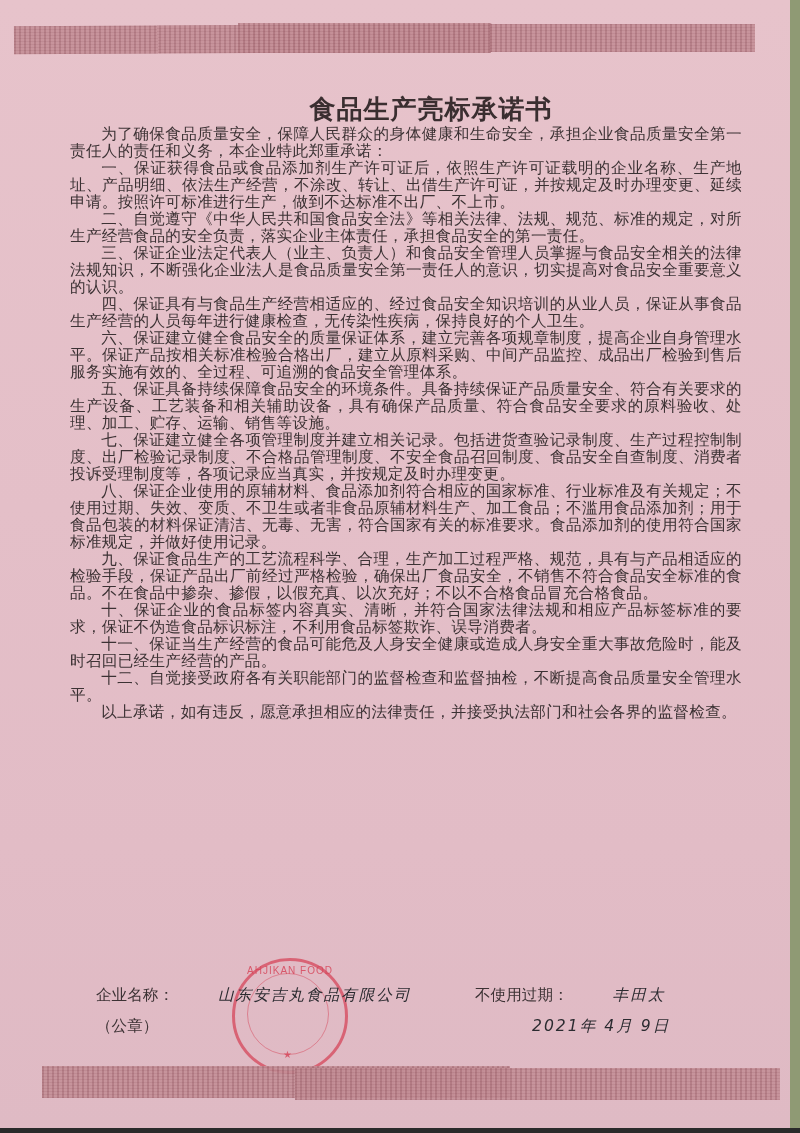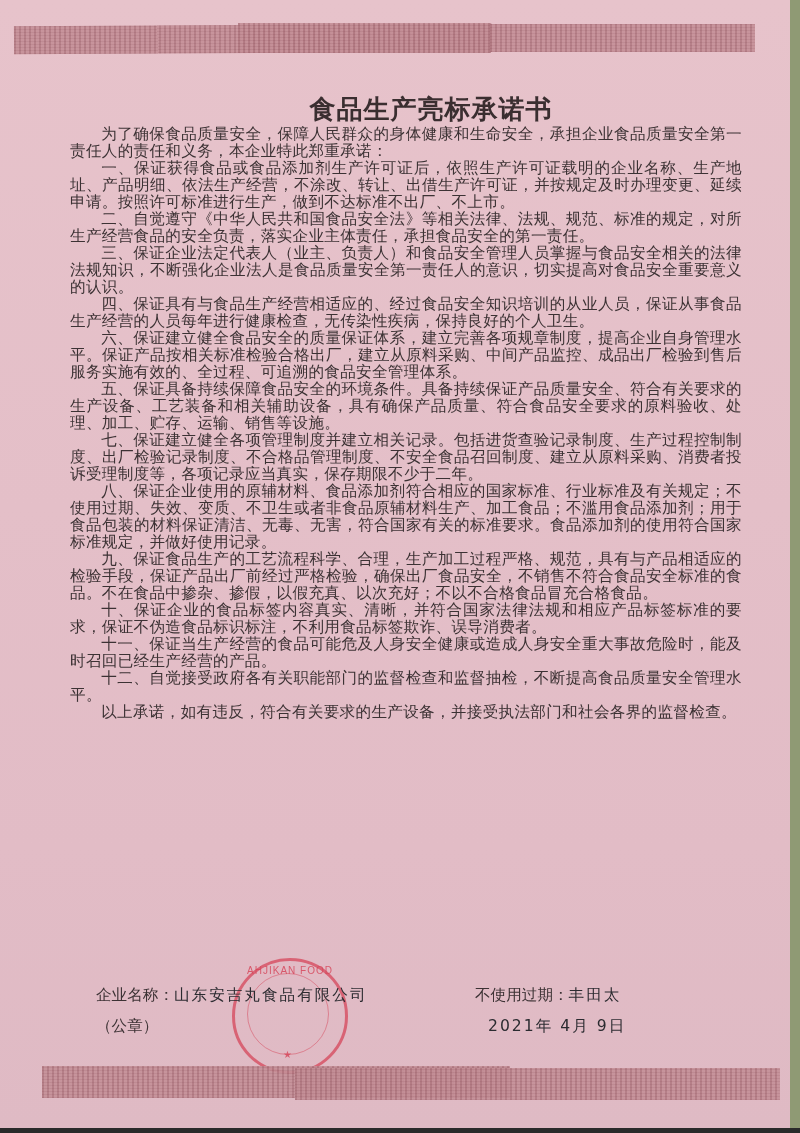--- a/index.html
+++ b/index.html
@@ -25,21 +25,21 @@
   .title {
     position:absolute; left:0; width:790px; top:92px; text-align:center;
     font-size:26px; font-weight:bold; color:#3a2e30; letter-spacing:1px;padding-left:36px;
   }
   .body {
     position:absolute; left:70px; top:126px; width:672px;
     color:#3c3234; font-size:15.6px; line-height:17px; letter-spacing:0.3px;
   }
   .para { text-indent:2em; margin:0; text-align:justify; }
   .sig-row { position:absolute; font-size:15.6px; color:#3c3234; }
-  .handwriting { font-family:"DejaVu Sans", sans-serif; color:#2b2b30; letter-spacing:2px; }
+  .handwriting { font-family:"DejaVu Sans", sans-serif; font-style:italic; color:#2b2b30; letter-spacing:2px;margin-left:44px; }
   .stamp {
     position:absolute; left:232px; top:958px; width:110px; height:110px;
     border:3px solid rgba(214,70,90,0.75); border-radius:50%;
   }
   .stamp-inner {
     position:absolute; left:12px; top:12px; width:80px; height:80px;
     border:1px solid rgba(214,70,90,0.5); border-radius:50%;
   }
   .stamp-text {
     position:absolute; left:0; top:4px; width:110px; text-align:center;
@@ -58,27 +58,27 @@
   <div class="title">食品生产亮标承诺书</div>
 
   <div class="body">
     <p class="para">为了确保食品质量安全，保障人民群众的身体健康和生命安全，承担企业食品质量安全第一责任人的责任和义务，本企业特此郑重承诺：</p>
     <p class="para">一、保证获得食品或食品添加剂生产许可证后，依照生产许可证载明的企业名称、生产地址、产品明细、依法生产经营，不涂改、转让、出借生产许可证，并按规定及时办理变更、延续申请。按照许可标准进行生产，做到不达标准不出厂、不上市。</p>
     <p class="para">二、自觉遵守《中华人民共和国食品安全法》等相关法律、法规、规范、标准的规定，对所生产经营食品的安全负责，落实企业主体责任，承担食品安全的第一责任。</p>
     <p class="para">三、保证企业法定代表人（业主、负责人）和食品安全管理人员掌握与食品安全相关的法律法规知识，不断强化企业法人是食品质量安全第一责任人的意识，切实提高对食品安全重要意义的认识。</p>
     <p class="para">四、保证具有与食品生产经营相适应的、经过食品安全知识培训的从业人员，保证从事食品生产经营的人员每年进行健康检查，无传染性疾病，保持良好的个人卫生。</p>
     <p class="para">六、保证建立健全食品安全的质量保证体系，建立完善各项规章制度，提高企业自身管理水平。保证产品按相关标准检验合格出厂，建立从原料采购、中间产品监控、成品出厂检验到售后服务实施有效的、全过程、可追溯的食品安全管理体系。</p>
     <p class="para">五、保证具备持续保障食品安全的环境条件。具备持续保证产品质量安全、符合有关要求的生产设备、工艺装备和相关辅助设备，具有确保产品质量、符合食品安全要求的原料验收、处理、加工、贮存、运输、销售等设施。</p>
-    <p class="para">七、保证建立健全各项管理制度并建立相关记录。包括进货查验记录制度、生产过程控制制度、出厂检验记录制度、不合格品管理制度、不安全食品召回制度、建立从原料采购、消费者投诉受理制度等，各项记录应当真实，保存期限不少于二年。</p>
+    <p class="para">七、保证建立健全各项管理制度并建立相关记录。包括进货查验记录制度、生产过程控制制度、出厂检验记录制度、不合格品管理制度、不安全食品召回制度、食品安全自查制度、消费者投诉受理制度等，各项记录应当真实，并按规定及时办理变更。</p>
     <p class="para">八、保证企业使用的原辅材料、食品添加剂符合相应的国家标准、行业标准及有关规定；不使用过期、失效、变质、不卫生或者非食品原辅材料生产、加工食品；不滥用食品添加剂；用于食品包装的材料保证清洁、无毒、无害，符合国家有关的标准要求。食品添加剂的使用符合国家标准规定，并做好使用记录。</p>
     <p class="para">九、保证食品生产的工艺流程科学、合理，生产加工过程严格、规范，具有与产品相适应的检验手段，保证产品出厂前经过严格检验，确保出厂食品安全，不销售不符合食品安全标准的食品。不在食品中掺杂、掺假，以假充真、以次充好；不以不合格食品冒充合格食品。</p>
     <p class="para">十、保证企业的食品标签内容真实、清晰，并符合国家法律法规和相应产品标签标准的要求，保证不伪造食品标识标注，不利用食品标签欺诈、误导消费者。</p>
     <p class="para">十一、保证当生产经营的食品可能危及人身安全健康或造成人身安全重大事故危险时，能及时召回已经生产经营的产品。</p>
     <p class="para">十二、自觉接受政府各有关职能部门的监督检查和监督抽检，不断提高食品质量安全管理水平。</p>
-    <p class="para">以上承诺，如有违反，符合有关要求的生产设备，并接受执法部门和社会各界的监督检查。</p>
+    <p class="para">以上承诺，如有违反，愿意承担相应的法律责任，并接受执法部门和社会各界的监督检查。</p>
   </div>
 
   <div class="stamp">
     <div class="stamp-text">AHJIKAN FOOD</div>
     <div class="stamp-inner"></div>
     <div class="stamp-star">★</div>
   </div>
 
   <div class="sig-row" style="left:96px; top:985px;">
     <span>企业名称：</span><span class="handwriting">山东安吉丸食品有限公司</span>

